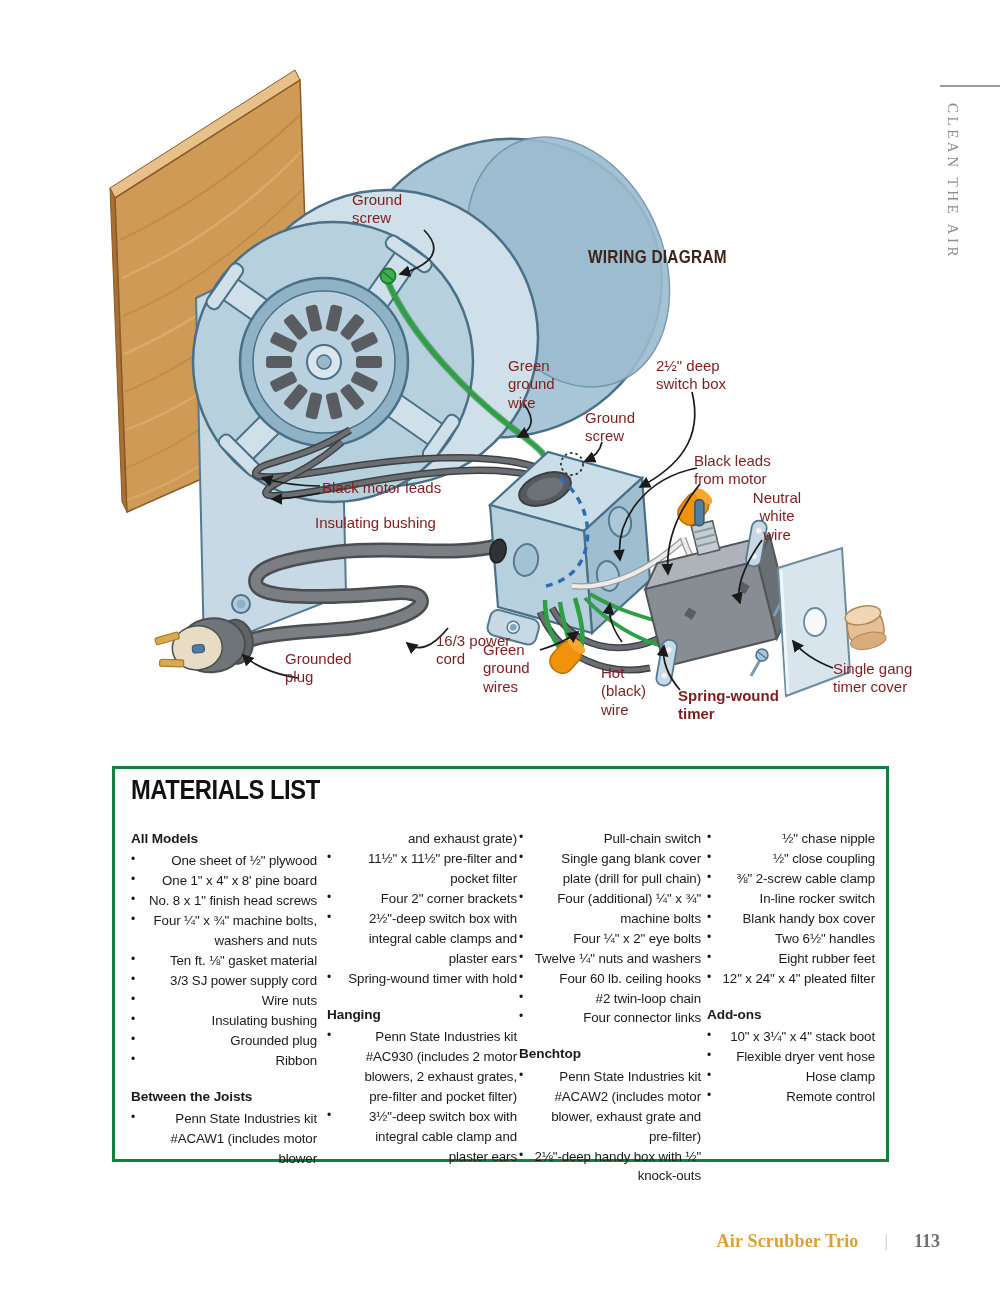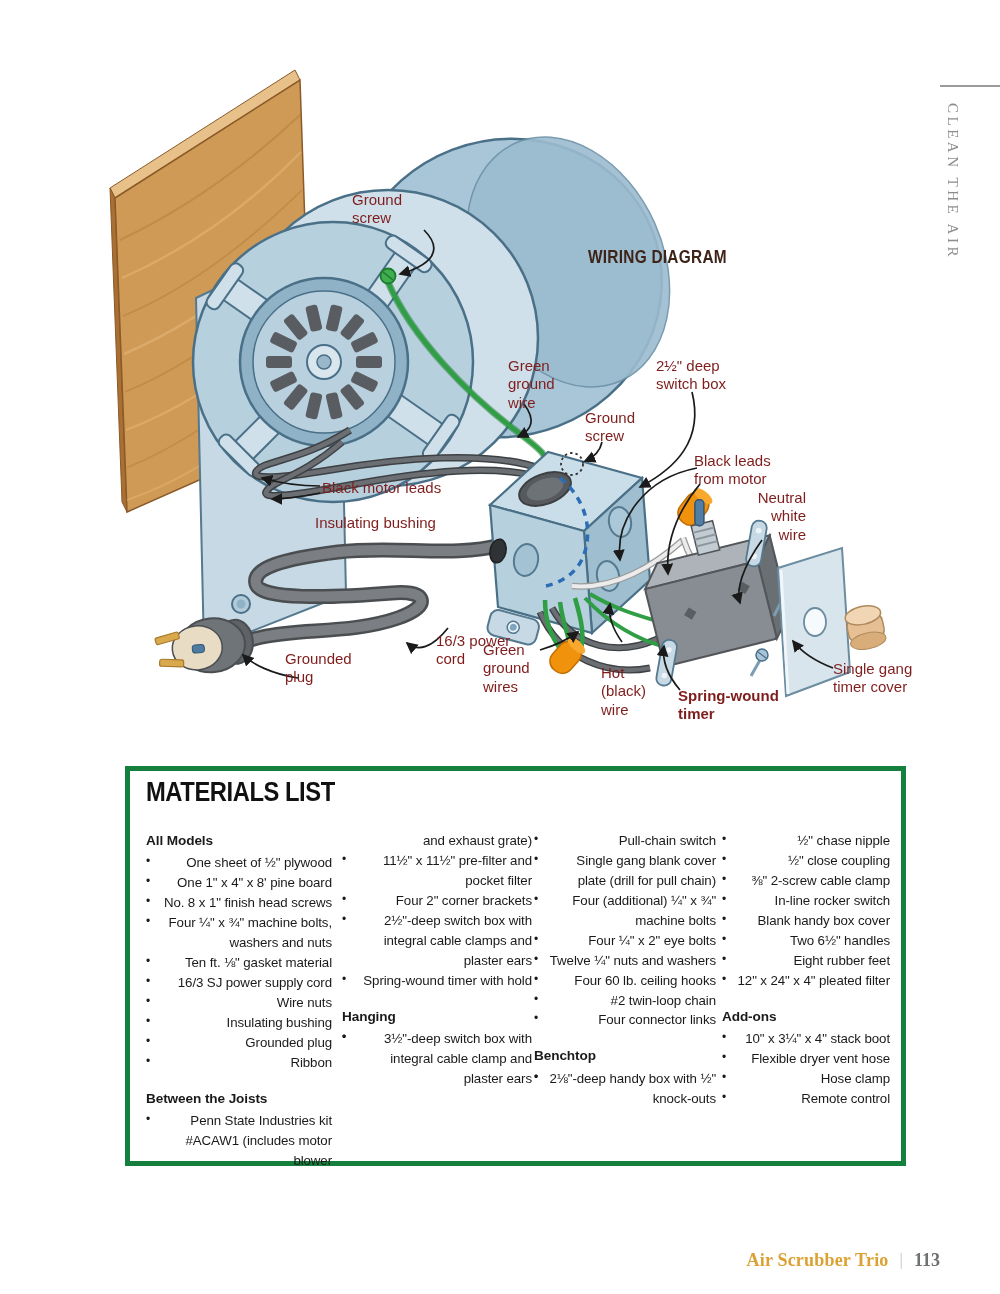--- a/index.html
+++ b/index.html
@@ -7,36 +7,36 @@
         font-family:"Liberation Sans","DejaVu Sans",sans-serif;}
   svg{position:absolute;left:0;top:0;}
   .lbl{position:absolute;font-size:15px;line-height:1.22;color:#7f1d1d;white-space:pre-line;
        font-family:"Liberation Sans","DejaVu Sans",sans-serif;}
   .diagram-heading{position:absolute;left:588px;top:247px;font-size:17.5px;font-weight:700;
        color:#3e2418;letter-spacing:.3px;transform:scaleX(.88);transform-origin:left top;}
   .sidebar-line{position:absolute;left:940px;top:85px;width:60px;height:2px;background:#9b9b9b;}
   .sidebar-vertical{position:absolute;left:944px;top:103px;writing-mode:vertical-rl;
        font-family:"Liberation Serif","DejaVu Serif",serif;font-size:15px;letter-spacing:3.5px;
        color:#8d8d8d;}
-  .mat-box{position:absolute;left:125px;top:766px;width:771px;height:390px;
-       border:5px solid #15803d;background:#fff;}
+  .mat-box{position:absolute;left:112px;top:766px;width:771px;height:390px;
+       border:3px solid #15803d;background:#fff;}
   .mat-title{position:absolute;left:16px;top:6px;font-size:27px;font-weight:800;color:#111;
        letter-spacing:-.5px;transform:scaleX(.88);transform-origin:left top;}
   .mat-col{position:absolute;top:46px;font-size:13.3px;line-height:1.5;color:#1a1a1a;
        letter-spacing:-.1px;}
   .mat-col-0{left:16px;width:186px;}
   .mat-col-1{left:212px;width:190px;}
   .mat-col-2{left:404px;width:182px;}
   .mat-col-3{left:592px;width:168px;}
   .mat-section{margin:14px 0 16px 0;}
   .mat-header{font-weight:700;font-size:13.6px;margin:0 0 2px 0;}
   .mat-item{position:relative;padding-left:11px;margin:0;text-align:right;}
   .mat-item .bullet{position:absolute;left:0;top:-1px;font-size:12px;}
-  .footer{position:absolute;right:60px;top:1231px;display:flex;align-items:flex-start;gap:11px;
-       font-family:"Liberation Serif","DejaVu Serif",serif;margin-top:19px;}
+  .footer{position:absolute;right:60px;top:1231px;display:flex;align-items:flex-start;gap:26px;
+       font-family:"Liberation Serif","DejaVu Serif",serif;}
   .footer .ftitle{color:#dba233;font-size:18px;font-weight:600;letter-spacing:.2px;}
   .footer .fdiv{color:#c4c4c4;font-size:17px;}
   .footer .fnum{color:#6f7072;font-size:18px;font-weight:700;}
 </style>
 </head>
 <body>
 
 <div class="page">
 
   <svg width="1000" height="760" viewBox="0 0 1000 760">
@@ -253,21 +253,21 @@
 screw</div>
   <div class="lbl" style="left:508px;top:357px;">Green
 ground
 wire</div>
   <div class="lbl" style="left:585px;top:409px;">Ground
 screw</div>
   <div class="lbl" style="left:656px;top:357px;">2½" deep
 switch box</div>
   <div class="lbl" style="left:694px;top:452px;">Black leads
 from motor</div>
-  <div class="lbl" style="left:748px;top:489px;width:58px;text-align:right;">Neutral
+  <div class="lbl" style="left:748px;top:489px;width:58px;text-align:center;">Neutral
 white
 wire</div>
   <div class="lbl" style="left:322px;top:479px;">Black motor leads</div>
   <div class="lbl" style="left:315px;top:514px;">Insulating bushing</div>
   <div class="lbl" style="left:436px;top:596px;margin-top:36px;">16/3 power
 cord</div>
   <div class="lbl" style="left:285px;top:650px;">Grounded
 plug</div>
   <div class="lbl" style="left:483px;top:641px;">Green
 ground
@@ -286,59 +286,59 @@
   <div class="mat-box">
     <div class="mat-title">MATERIALS LIST</div>
     <div class="mat-col mat-col-0">
         <div class="mat-section">
           <div class="mat-header">All Models</div>
           <div class="mat-item"><span class="bullet">•</span><span>One sheet of ½" plywood</span></div>
           <div class="mat-item"><span class="bullet">•</span><span>One 1" x 4" x 8' pine board</span></div>
           <div class="mat-item"><span class="bullet">•</span><span>No. 8 x 1" finish head screws</span></div>
           <div class="mat-item"><span class="bullet">•</span><span>Four ¼" x ¾" machine bolts, washers and nuts</span></div>
           <div class="mat-item"><span class="bullet">•</span><span>Ten ft. ⅛" gasket material</span></div>
-          <div class="mat-item"><span class="bullet">•</span><span>16/3 SJ power supply cord</span></div>
+          <div class="mat-item"><span class="bullet">•</span><span>3/3 SJ power supply cord</span></div>
           <div class="mat-item"><span class="bullet">•</span><span>Wire nuts</span></div>
           <div class="mat-item"><span class="bullet">•</span><span>Insulating bushing</span></div>
           <div class="mat-item"><span class="bullet">•</span><span>Grounded plug</span></div>
           <div class="mat-item"><span class="bullet">•</span><span>Ribbon</span></div>
         </div>
         <div class="mat-section">
           <div class="mat-header">Between the Joists</div>
           <div class="mat-item"><span class="bullet">•</span><span>Penn State Industries kit #ACAW1 (includes motor blower</span></div>
         </div>
       </div>
     <div class="mat-col mat-col-1">
         <div class="mat-section">
           <div class="mat-item cont"><span>and exhaust grate)</span></div>
           <div class="mat-item"><span class="bullet">•</span><span>11½" x 11½" pre-filter and pocket filter</span></div>
           <div class="mat-item"><span class="bullet">•</span><span>Four 2" corner brackets</span></div>
           <div class="mat-item"><span class="bullet">•</span><span>2½"-deep switch box with integral cable clamps and plaster ears</span></div>
           <div class="mat-item"><span class="bullet">•</span><span>Spring-wound timer with hold</span></div>
         </div>
         <div class="mat-section">
           <div class="mat-header">Hanging</div>
-          <div class="mat-item"><span class="bullet">•</span></div>
+          <div class="mat-item"><span class="bullet">•</span><span>Penn State Industries kit #AC930 (includes 2 motor blowers, 2 exhaust grates, pre-filter and pocket filter)</span></div>
           <div class="mat-item"><span class="bullet">•</span><span>3½"-deep switch box with integral cable clamp and plaster ears</span></div>
         </div>
       </div>
     <div class="mat-col mat-col-2">
         <div class="mat-section">
           <div class="mat-item"><span class="bullet">•</span><span>Pull-chain switch</span></div>
           <div class="mat-item"><span class="bullet">•</span><span>Single gang blank cover plate (drill for pull chain)</span></div>
           <div class="mat-item"><span class="bullet">•</span><span>Four (additional) ¼" x ¾" machine bolts</span></div>
           <div class="mat-item"><span class="bullet">•</span><span>Four ¼" x 2" eye bolts</span></div>
           <div class="mat-item"><span class="bullet">•</span><span>Twelve ¼" nuts and washers</span></div>
           <div class="mat-item"><span class="bullet">•</span><span>Four 60 lb. ceiling hooks</span></div>
           <div class="mat-item"><span class="bullet">•</span><span>#2 twin-loop chain</span></div>
           <div class="mat-item"><span class="bullet">•</span><span>Four connector links</span></div>
         </div>
         <div class="mat-section">
           <div class="mat-header">Benchtop</div>
-          <div class="mat-item"><span class="bullet">•</span></div>
+          <div class="mat-item"><span class="bullet">•</span><span>Penn State Industries kit #ACAW2 (includes motor blower, exhaust grate and pre-filter)</span></div>
           <div class="mat-item"><span class="bullet">•</span><span>2⅛"-deep handy box with ½" knock-outs</span></div>
         </div>
       </div>
     <div class="mat-col mat-col-3">
         <div class="mat-section">
           <div class="mat-item"><span class="bullet">•</span><span>½" chase nipple</span></div>
           <div class="mat-item"><span class="bullet">•</span><span>½" close coupling</span></div>
           <div class="mat-item"><span class="bullet">•</span><span>⅜" 2-screw cable clamp</span></div>
           <div class="mat-item"><span class="bullet">•</span><span>In-line rocker switch</span></div>
           <div class="mat-item"><span class="bullet">•</span><span>Blank handy box cover</span></div>

